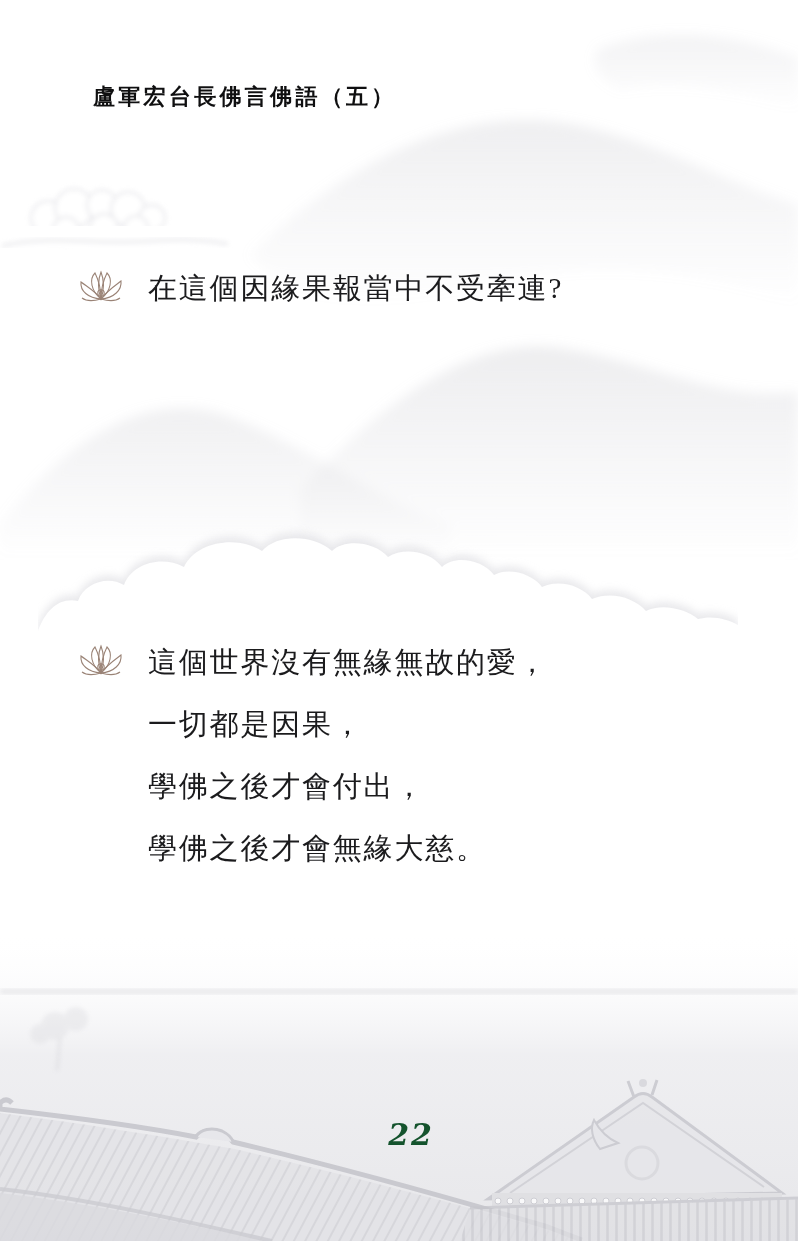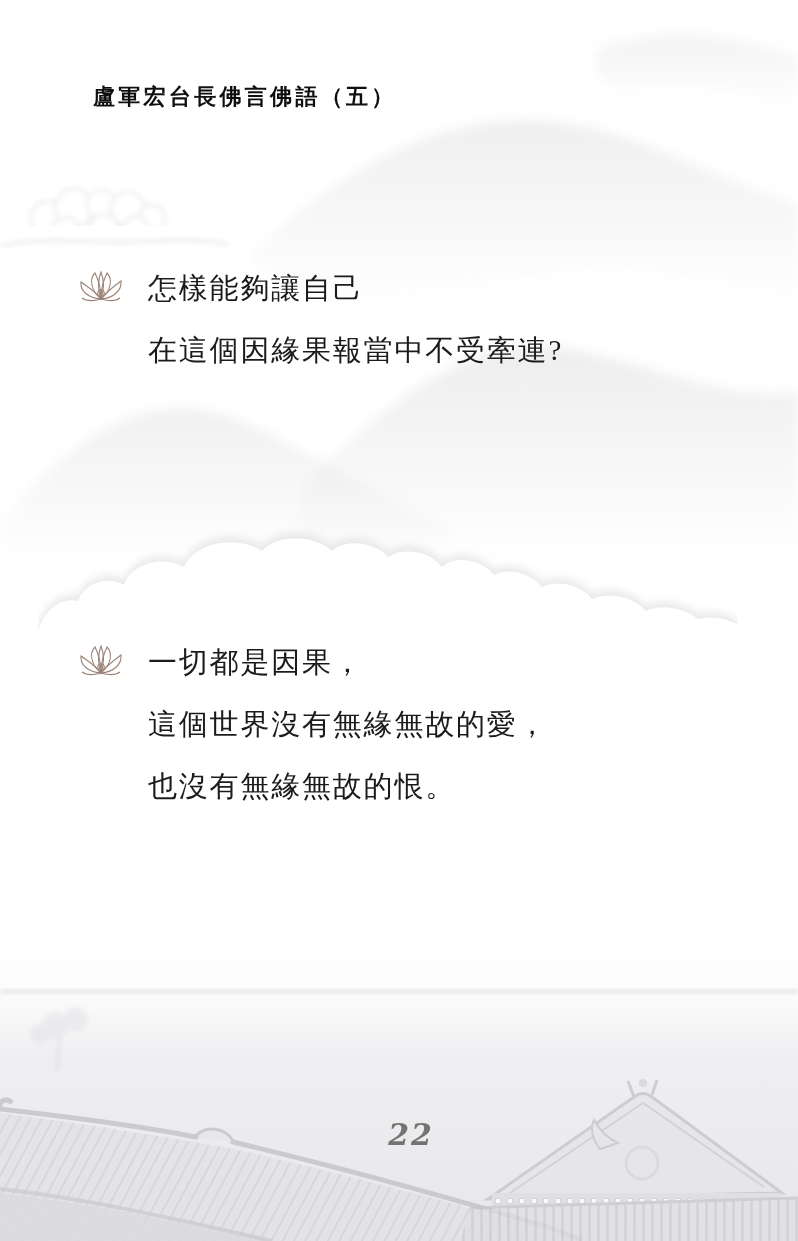--- a/index.html
+++ b/index.html
@@ -32,21 +32,21 @@
     color:#1b1b1d;white-space:nowrap;
   }
   .lotus{
     position:absolute;left:-72px;top:12px;width:50px;height:38px;display:block;
   }
   .page-number{
     position:absolute;left:0;right:0;top:1117px;
     text-align:center;
     font-family:"DejaVu Serif","Liberation Serif",serif;
     font-style:italic;font-weight:700;
-    font-size:30px;letter-spacing:2px;color:#737373;padding-left:24px;
+    font-size:30px;letter-spacing:2px;color:#14532d;padding-left:24px;
   }
 </style>
 </head>
 <body>
 
 <div class="page">
 
   <svg class="bg bg-mountains" width="798" height="560" viewBox="0 0 798 560">
     <defs>
       <linearGradient id="mgrad" x1="0" y1="0" x2="0" y2="1">
@@ -161,37 +161,37 @@
         <path d="M25,30 C12,29 4,22 5,13 C13,19 20,23 25,30 Z"></path>
         <path d="M25,30 C38,29 46,21 45,12 C37,18 30,23 25,30 Z"></path>
         <path d="M25,30 C15,22 13,10 19,4 C23,12 25,20 25,30 Z"></path>
         <path d="M25,30 C35,22 37,10 31,4 C27,12 25,20 25,30 Z"></path>
         <path d="M25,30 C21,18 23,8 25,3 C27,8 29,18 25,30 Z"></path>
         <path d="M25,30 C18,32 10,32 6,29"></path>
         <path d="M25,30 C32,32 40,32 44,29"></path>
         <circle cx="25" cy="24" r="3.2"></circle>
       </g>
     </svg>
-    <div class="quote-line">怎樣能夠讓自己</div>
     <div class="quote-line">在這個因緣果報當中不受牽連?</div>
   </section>
 
   <section class="para para-2">
     <svg class="lotus" viewBox="0 0 50 38">
       <g fill="none" stroke="#9a8376" stroke-width="1.1">
         <path d="M25,30 C12,29 4,22 5,13 C13,19 20,23 25,30 Z"></path>
         <path d="M25,30 C38,29 46,21 45,12 C37,18 30,23 25,30 Z"></path>
         <path d="M25,30 C15,22 13,10 19,4 C23,12 25,20 25,30 Z"></path>
         <path d="M25,30 C35,22 37,10 31,4 C27,12 25,20 25,30 Z"></path>
         <path d="M25,30 C21,18 23,8 25,3 C27,8 29,18 25,30 Z"></path>
         <path d="M25,30 C18,32 10,32 6,29"></path>
         <path d="M25,30 C32,32 40,32 44,29"></path>
         <circle cx="25" cy="24" r="3.2"></circle>
       </g>
     </svg>
+    <div class="quote-line">這個世界沒有無緣無故的愛，</div>
     <div class="quote-line">一切都是因果，</div>
-    <div class="quote-line">這個世界沒有無緣無故的愛，</div>
-    <div class="quote-line">也沒有無緣無故的恨。</div>
+    <div class="quote-line">學佛之後才會付出，</div>
+    <div class="quote-line">學佛之後才會無緣大慈。</div>
   </section>
 
   <div class="page-number">22</div>
 
 </div>
 
 </body></html>

